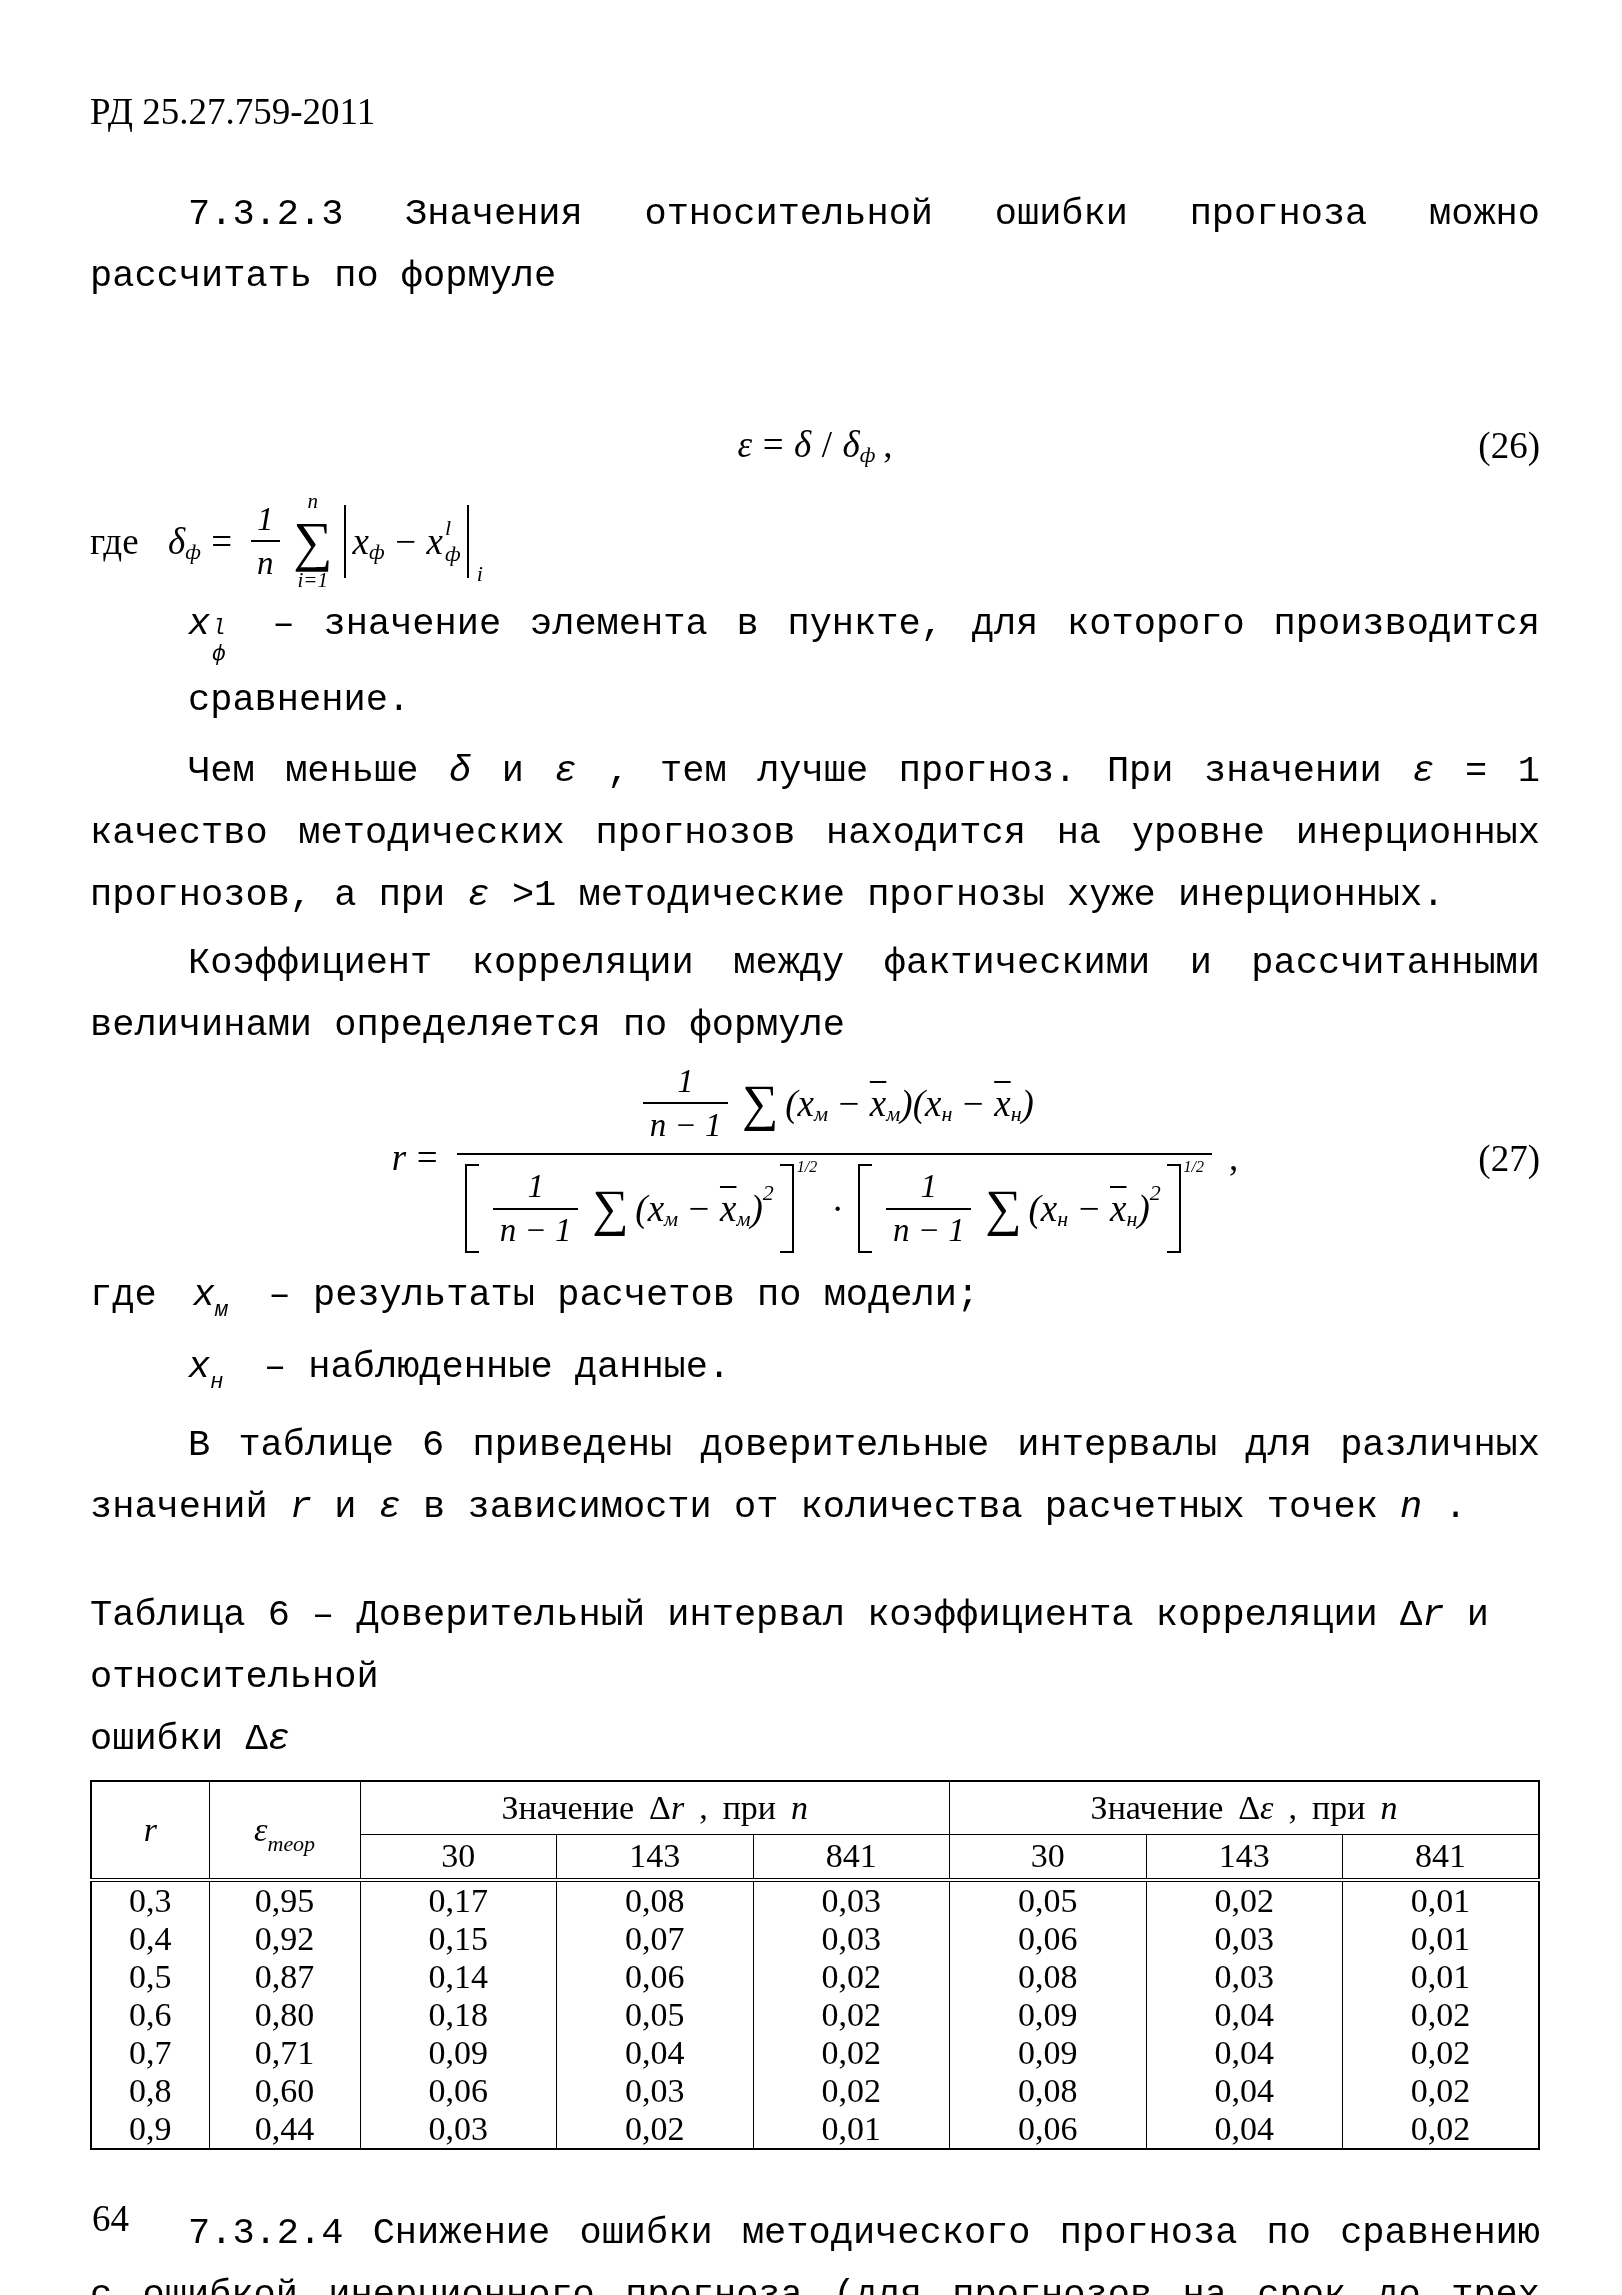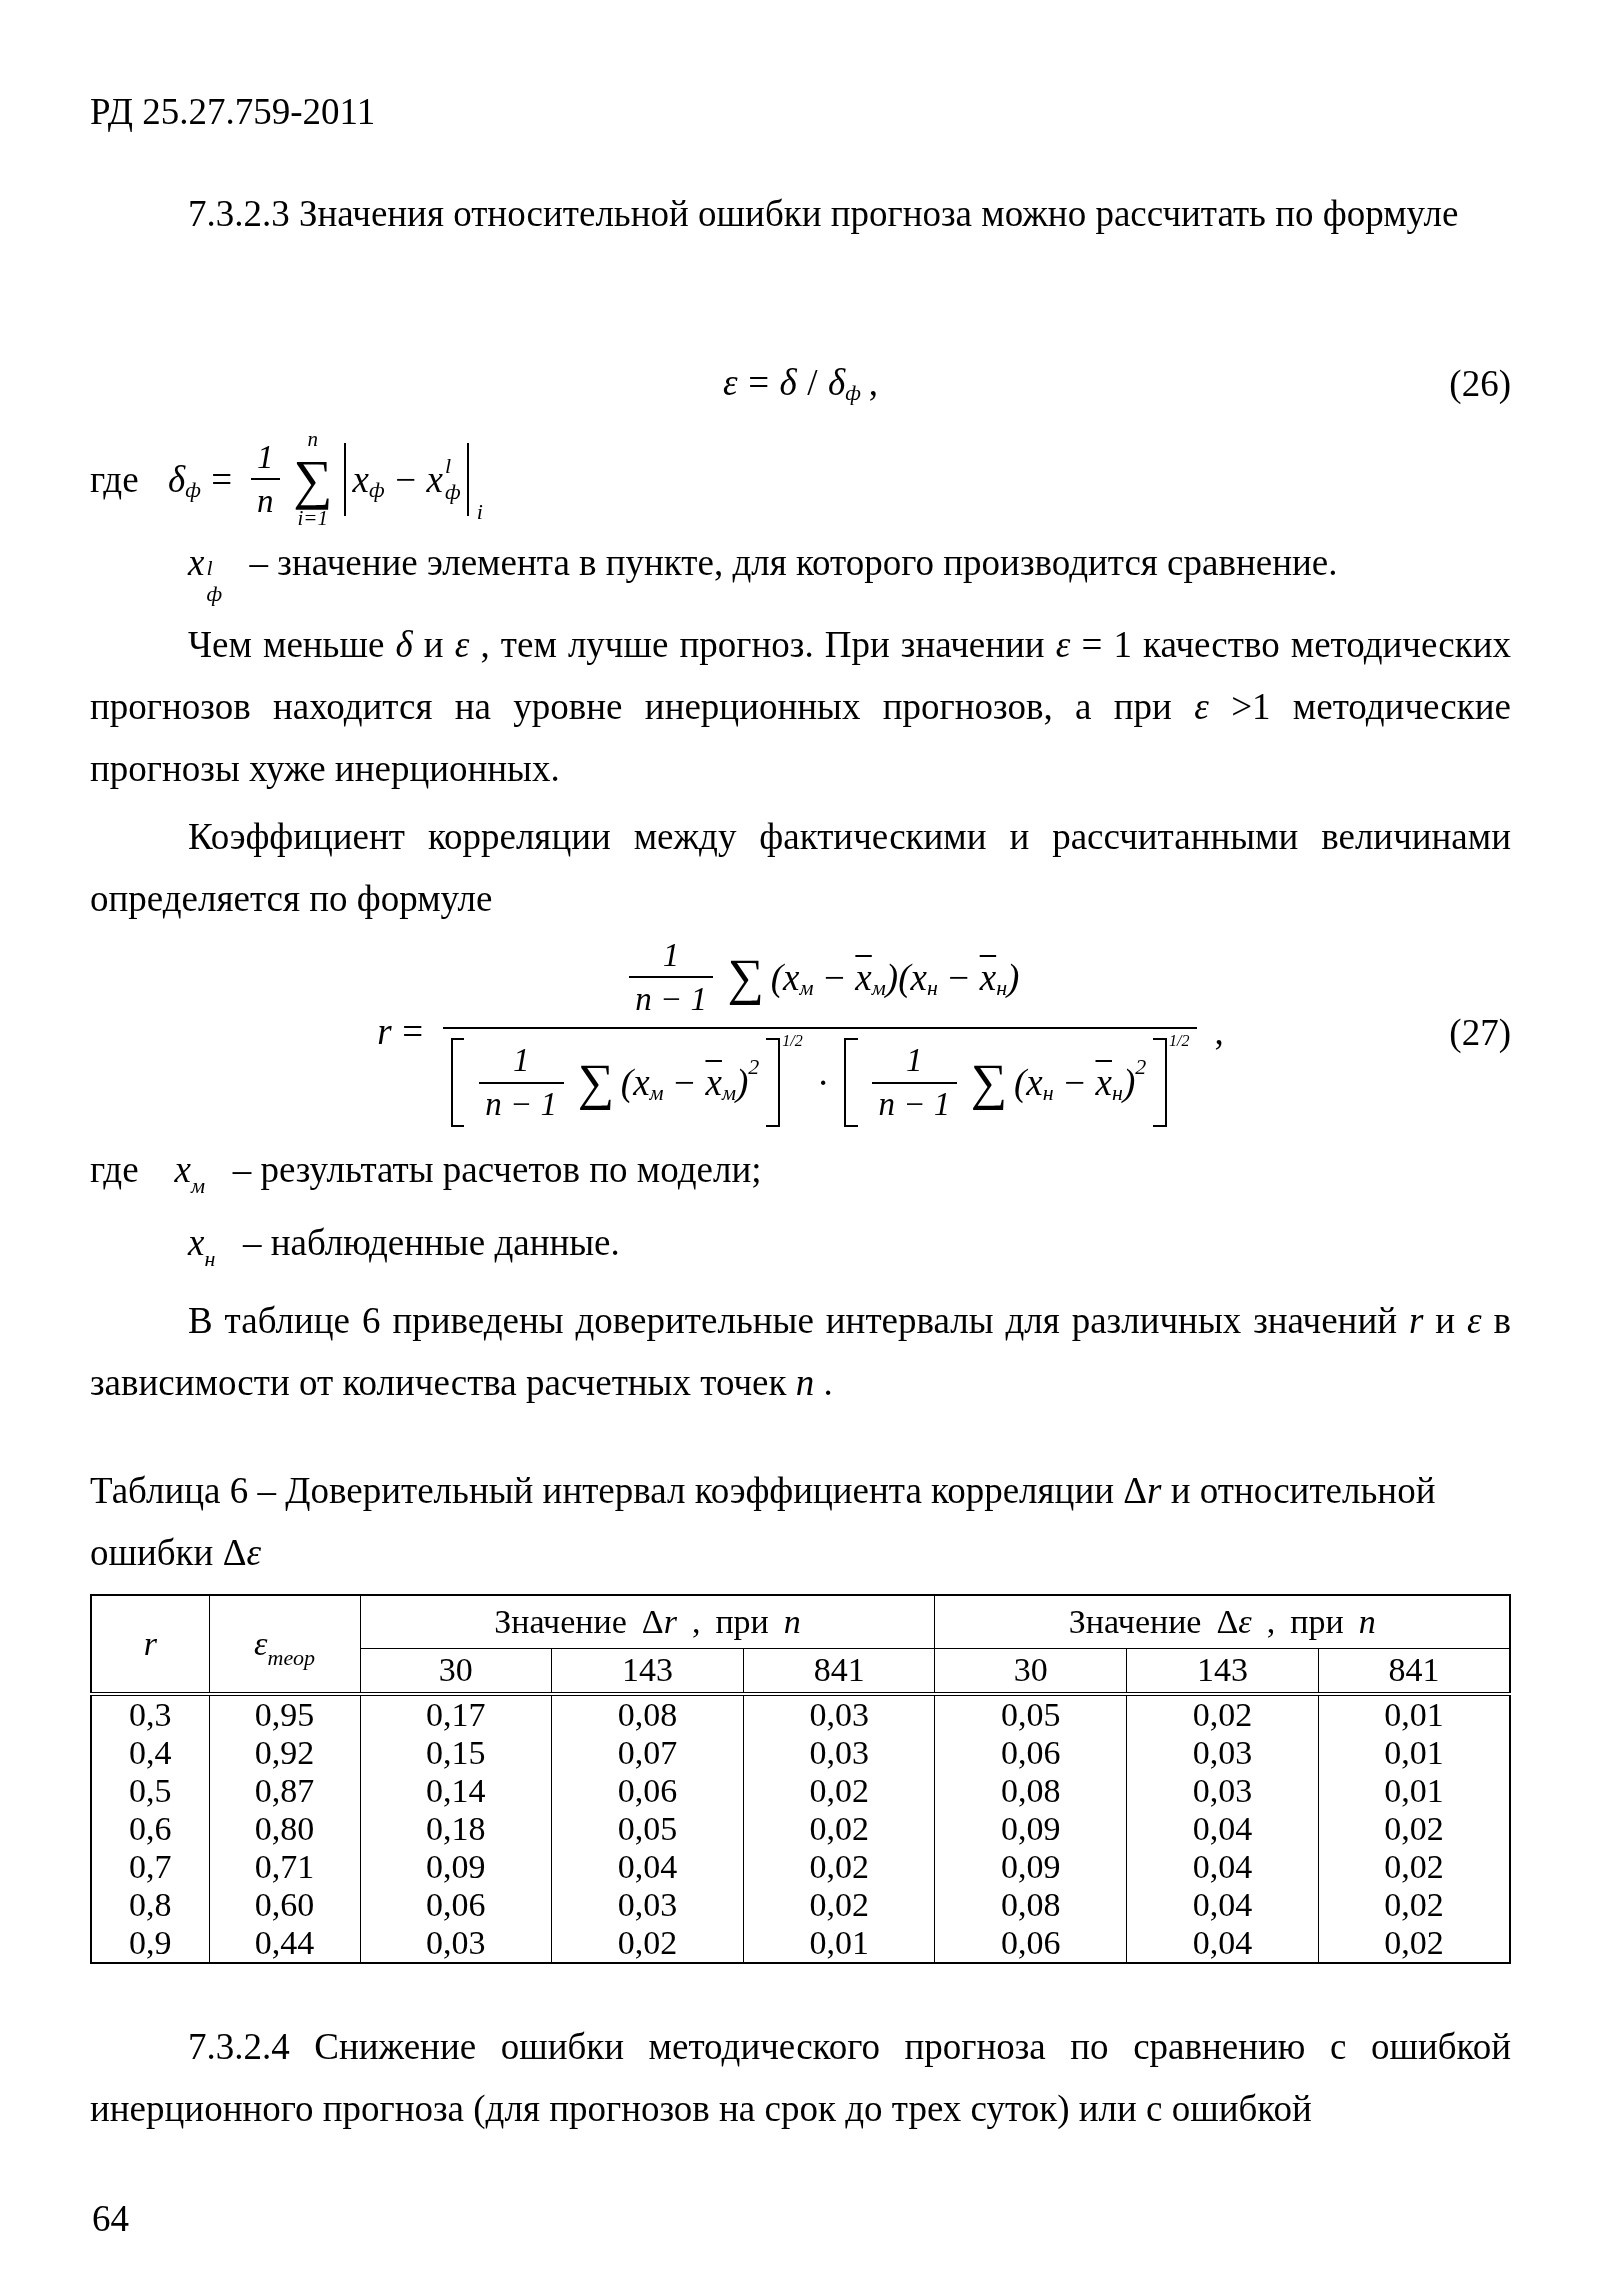--- a/index.html
+++ b/index.html
@@ -1,20 +1,20 @@
 <!DOCTYPE html>
 <html style="font-size:10.5px"><head>
 <meta charset="utf-8">
 <title>РД 25.27.759-2011 — стр. 64</title>
 <style>
   html,body{margin:0;padding:0;background:#ffffff;}
   .page{position:relative;width:1623px;height:2295px;background:#fff;color:#000;
         font-family:"Liberation Serif",serif;font-size:37px;box-sizing:border-box;
-        padding:92px 112px 0 90px;overflow:hidden;}
-  p{margin:0;}
+        padding:92px 83px 0 90px;overflow:hidden;}
+  p{margin:0;font-family:Liberation Mono, monospace;}
   .doc-code{line-height:39px;}
   .para{text-align:justify;line-height:62px;}
   .ind{text-indent:98px;}
   .it{font-style:italic;}
   .sb{font-size:22px;position:relative;top:10.5px;font-style:italic;}
   .sp{font-size:22px;position:relative;top:-15.7px;font-style:italic;}
   
   .formula-row{position:relative;display:flex;align-items:center;justify-content:center;}
   .f26{margin-top:105px;min-height:65px;}
   .f27{margin-top:6.5px;}

